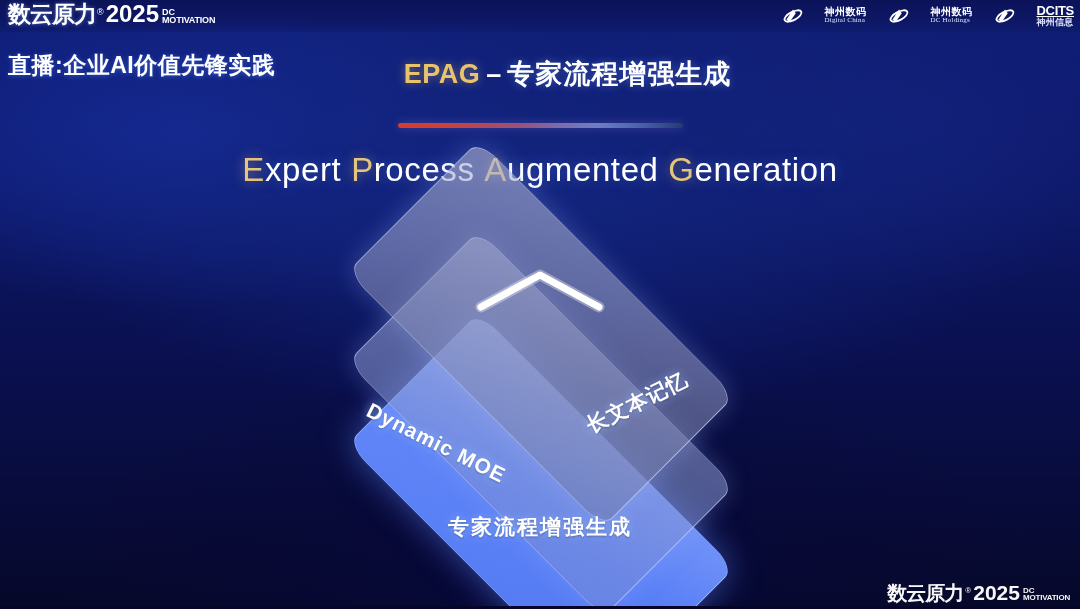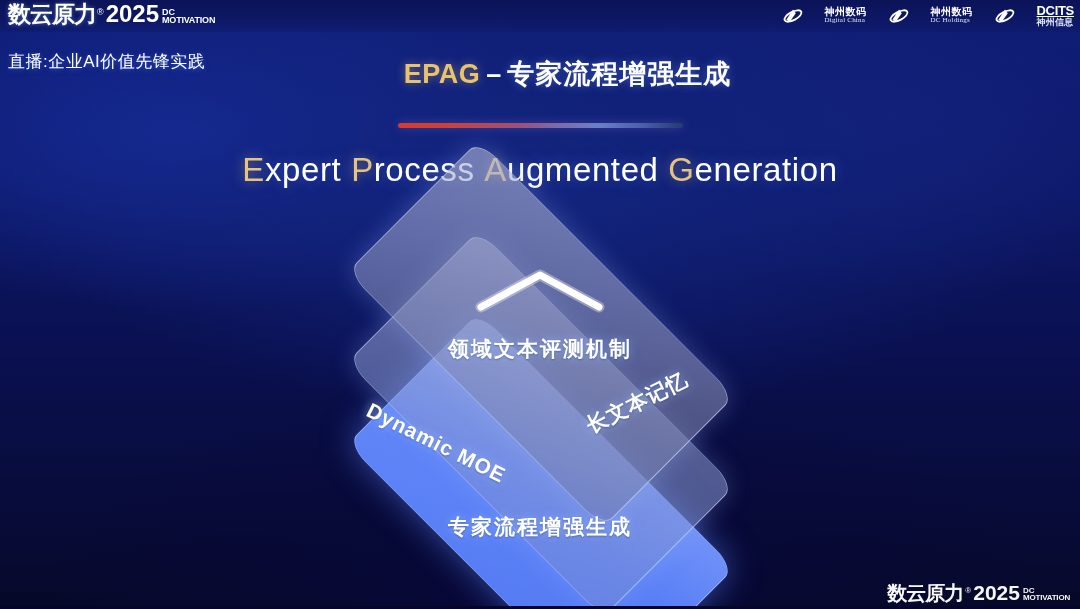--- a/index.html
+++ b/index.html
@@ -65,22 +65,22 @@
     margin-left: 1px;
     position: relative;
     top: -1px;
   }
   .brandmark .dcblock .dc { font-size: 9px; font-weight: bold; letter-spacing: 0px; }
   .brandmark .dcblock .mo { font-size: 9px; font-weight: bold; letter-spacing: -0.2px; }
 
   .livetitle {
     position: absolute;
     left: 8px; top: 50px;
-    font-size: 17px;
-    font-weight: normal;
+    font-size: 23px;
+    font-weight: bold;
     color: #ffffff;
     letter-spacing: 0.5px;
     text-shadow: 0 1px 5px rgba(80,130,255,0.55);
     white-space: nowrap;
   }
 
   
   .logos {
     position: absolute;
     right: 6px; top: 4px;
@@ -345,21 +345,20 @@
     <div class="layer mid"></div>
     <div class="layer top"></div>
 
     <span class="chevron">
       <svg viewBox="0 0 130 46" width="130" height="46">
         <path d="M6 40 L65 8 L124 40" fill="none" stroke="#ffffff" stroke-width="11" stroke-linecap="round" stroke-linejoin="round" opacity="0.35"></path>
         <path d="M6 40 L65 8 L124 40" fill="none" stroke="#ffffff" stroke-width="7" stroke-linecap="round" stroke-linejoin="round"></path>
       </svg>
     </span>
 
-    <div class="layer-label top-label">领域文本评测机制</div>
 
     <div class="side-label left">Dynamic MOE</div>
     <div class="side-label right">长文本记忆</div>
 
     <div class="layer-label bottom-label">专家流程增强生成</div>
 
   </div>
 
   <div class="watermark">
     <span class="cn">数云原力</span>

